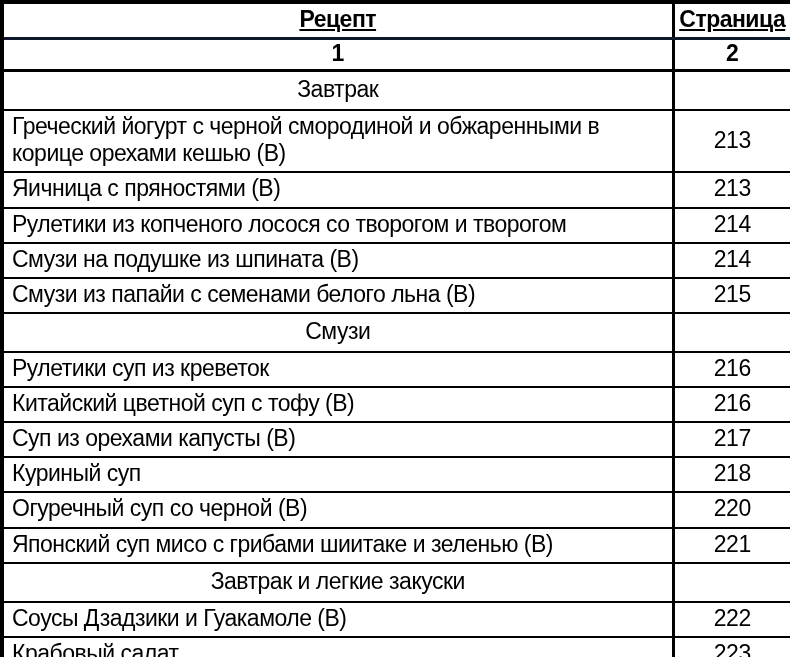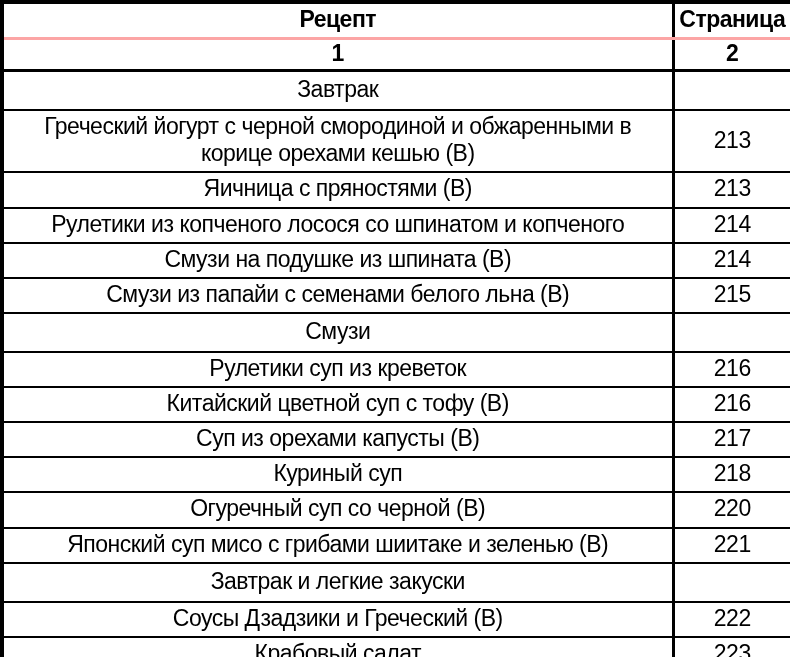--- a/index.html
+++ b/index.html
@@ -29,41 +29,42 @@
     vertical-align: middle;
     font-size: 23px;
     letter-spacing: -0.5px;
     line-height: 1.18;
     overflow: hidden;
     padding: 2px 8px 4px 8px;
   }
 
   
   tr.header-row th {
-    border-bottom: 3px solid #fca5a5;
+    border-bottom: 3px solid #0f172a;
     font-weight: bold;
     text-align: center;
     height: 29px;
     padding: 1px 4px 3px 4px;
+    text-decoration: underline;
   }
   tr.colnum-row td {
     border-bottom: 3px solid #000000;
     font-weight: bold;
     text-align: center;
     height: 23px;
     padding: 0 4px 2px 4px;
   }
 
   
   th.page-col, td.page-cell {
     border-left: 3px solid #000000;
   }
 
   td.recipe-cell {
-    text-align: center;
+    text-align: left;
     font-weight: normal;
   }
   td.section-cell {
     text-align: center;
     font-weight: normal;
     height: 31px;
   }
   td.page-cell {
     text-align: center;
     font-weight: normal;
@@ -95,21 +96,21 @@
       </tr>
       <tr class="recipe-row">
         <td class="recipe-cell">Греческий йогурт с черной смородиной и обжаренными в корице орехами кешью (В)</td>
         <td class="page-cell">213</td>
       </tr>
       <tr class="recipe-row">
         <td class="recipe-cell">Яичница с пряностями (В)</td>
         <td class="page-cell">213</td>
       </tr>
       <tr class="recipe-row">
-        <td class="recipe-cell">Рулетики из копченого лосося со шпинатом и копченого</td>
+        <td class="recipe-cell">Рулетики из копченого лосося со творогом и творогом</td>
         <td class="page-cell">214</td>
       </tr>
       <tr class="recipe-row">
         <td class="recipe-cell">Смузи на подушке из шпината (В)</td>
         <td class="page-cell">214</td>
       </tr>
       <tr class="recipe-row">
         <td class="recipe-cell">Смузи из папайи с семенами белого льна (В)</td>
         <td class="page-cell">215</td>
       </tr>
@@ -139,21 +140,21 @@
       </tr>
       <tr class="recipe-row">
         <td class="recipe-cell">Японский суп мисо с грибами шиитаке и зеленью (В)</td>
         <td class="page-cell">221</td>
       </tr>
       <tr class="section-row">
         <td class="section-cell">Завтрак и легкие закуски</td>
         <td class="page-cell"></td>
       </tr>
       <tr class="recipe-row">
-        <td class="recipe-cell">Соусы Дзадзики и Греческий (В)</td>
+        <td class="recipe-cell">Соусы Дзадзики и Гуакамоле (В)</td>
         <td class="page-cell">222</td>
       </tr>
       <tr class="recipe-row">
         <td class="recipe-cell">Крабовый салат</td>
         <td class="page-cell">223</td>
       </tr>
     </tbody>
 </table>
 
 </body></html>

